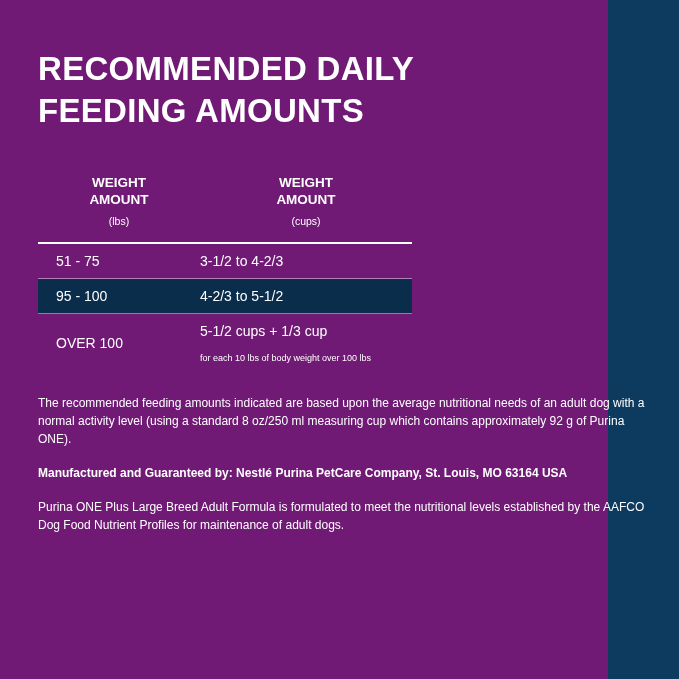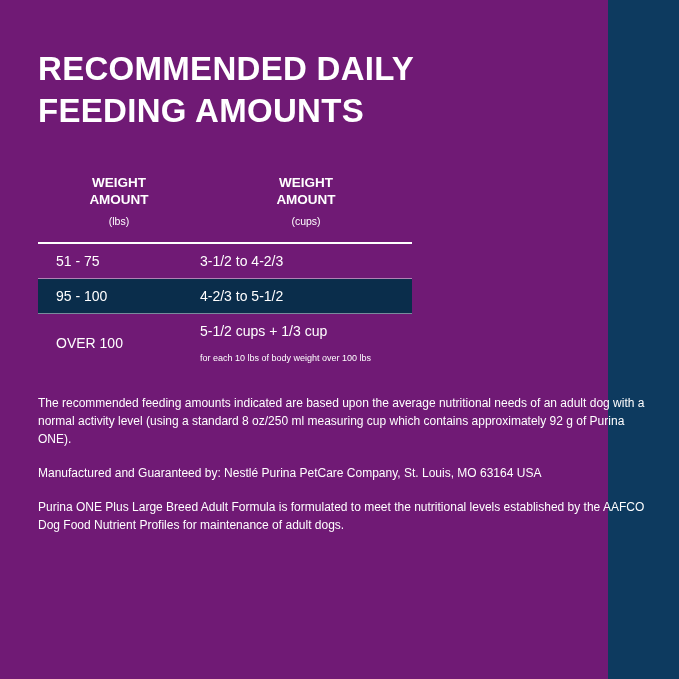--- a/index.html
+++ b/index.html
@@ -94,21 +94,21 @@
     margin-top: 22px;
     width: 612px;
   }
   .note-p {
     font-size: 12px;
     line-height: 1.5;
     color: #ffffff;
     margin: 0 0 16px 0;
   }
   .note-p.bold {
-    font-weight: normal;
+    font-weight: bold;
   }
   .note-p:last-child { margin-bottom: 16px; }
 </style>
 </head>
 <body>
 
 <div class="page">
 
   <h1 class="title">
     <span class="title-line">RECOMMENDED DAILY</span>

